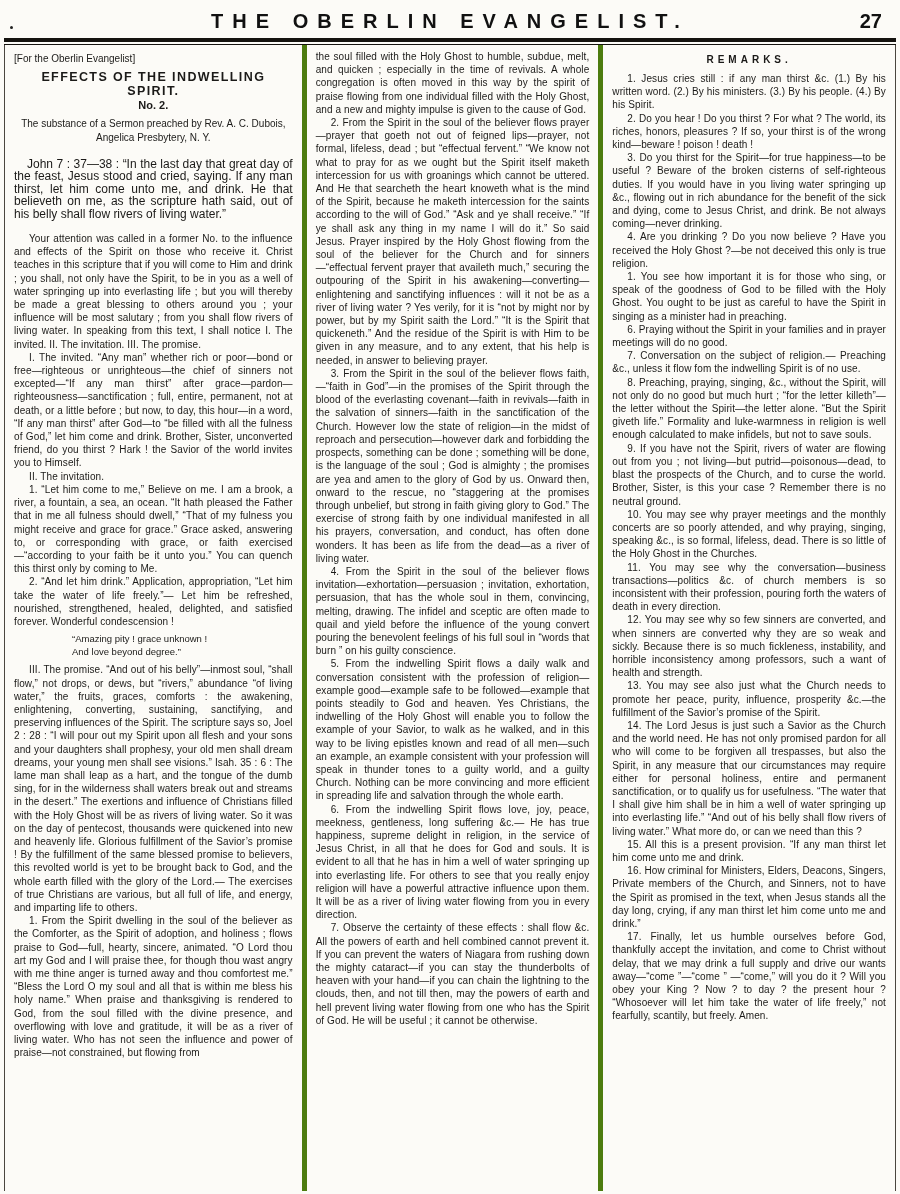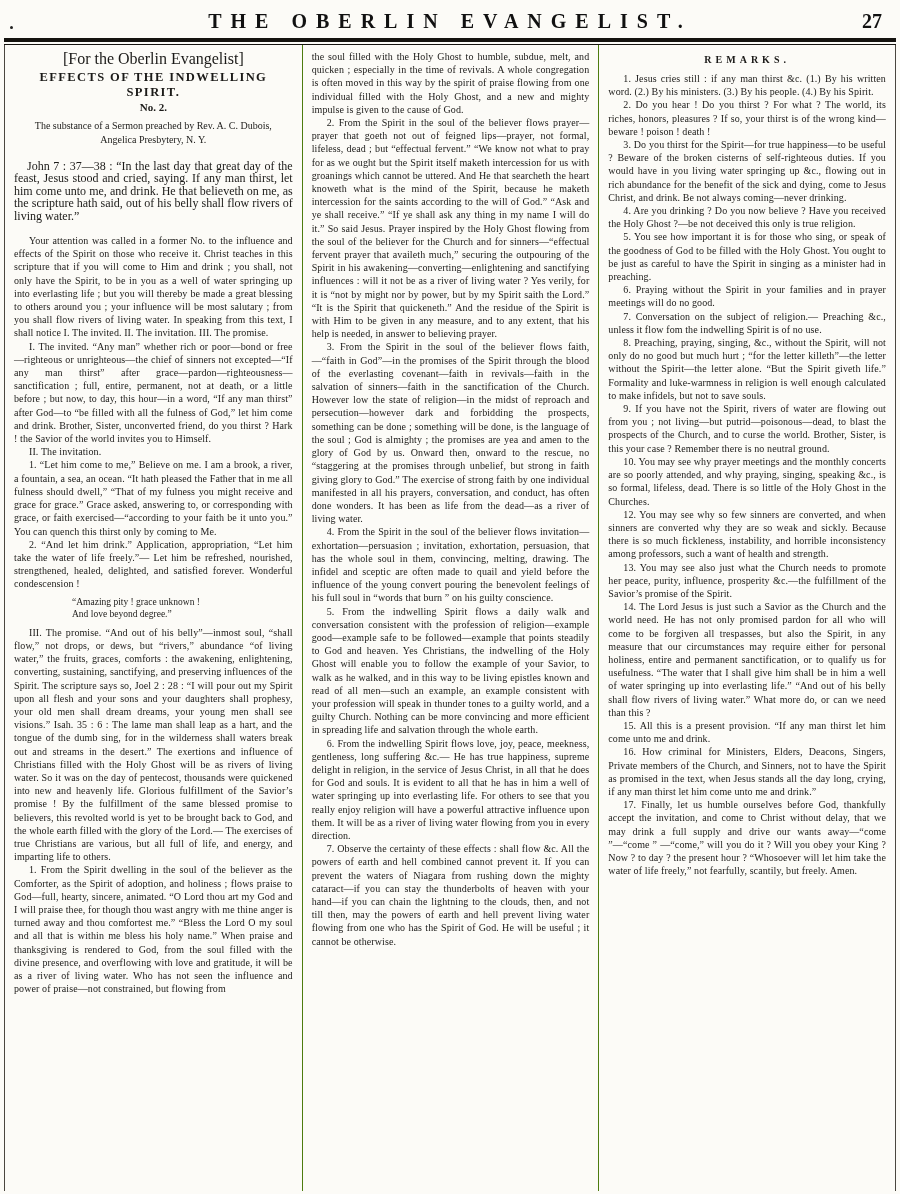--- a/index.html
+++ b/index.html
@@ -2,21 +2,21 @@
 <html><head>
 <meta charset="utf-8">
 <style>
   html,body{margin:0;padding:0;background:#dedbd4;}
   .page{
     position:relative;
     width:900px;height:1194px;
     margin:0 auto;
     background:#fcfbf7;
     color:#1b1a18;
-    font-family:Liberation Serif, serif;
+    font-family:Liberation Sans, sans-serif;
     overflow:hidden;
     box-sizing:border-box;
   }
   
   .masthead{
     position:relative;
     height:38px;
     padding-top:8px;
     box-sizing:border-box;
   }
@@ -53,35 +53,35 @@
     height:1146px;
     border-left:1px solid #4a463f;
     border-right:1px solid #4a463f;
   }
   .col{
     width:33.333%;
     box-sizing:border-box;
     padding:5px 9px 0 9px;
     overflow:hidden;
   }
-  .col + .col{border-left:1px solid #4d7c0f;}
+  .col + .col{border-left:5px solid #4d7c0f;}
   
   p{margin:0;}
   .body-p{
     font-size:10px;
     line-height:13.2px;
     text-align:justify;
     text-indent:15px;
     letter-spacing:0.1px;
   }
   .noindent{text-indent:0;}
   .for-line{
-    font-size:16px;
+    font-size:10px;
     line-height:14px;
-    text-align:center;
+    text-align:left;
     margin-top:2px;
   }
   .article-title{
     font-size:12.5px;
     font-weight:bold;
     letter-spacing:1.4px;
     text-align:center;
     margin:4px 0 1px 0;
   }
   .article-no{
@@ -160,26 +160,27 @@
       <p class="body-p">6. From the indwelling Spirit flows love, joy, peace, meekness, gentleness, long suffering &amp;c.— He has true happiness, supreme delight in religion, in the service of Jesus Christ, in all that he does for God and souls. It is evident to all that he has in him a well of water springing up into everlasting life. For others to see that you really enjoy religion will have a powerful attractive influence upon them. It will be as a river of living water flowing from you in every direction.</p>
       <p class="body-p">7. Observe the certainty of these effects : shall flow &amp;c. All the powers of earth and hell combined cannot prevent it. If you can prevent the waters of Niagara from rushing down the mighty cataract—if you can stay the thunderbolts of heaven with your hand—if you can chain the lightning to the clouds, then, and not till then, may the powers of earth and hell prevent living water flowing from one who has the Spirit of God. He will be useful ; it cannot be otherwise.</p>
     </section>
 
     <section class="col">
       <h2 class="remarks-heading">REMARKS.</h2>
       <p class="body-p">1. Jesus cries still : if any man thirst &amp;c. (1.) By his written word. (2.) By his ministers. (3.) By his people. (4.) By his Spirit.</p>
       <p class="body-p">2. Do you hear ! Do you thirst ? For what ? The world, its riches, honors, pleasures ? If so, your thirst is of the wrong kind—beware ! poison ! death !</p>
       <p class="body-p">3. Do you thirst for the Spirit—for true happiness—to be useful ? Beware of the broken cisterns of self-righteous duties. If you would have in you living water springing up &amp;c., flowing out in rich abundance for the benefit of the sick and dying, come to Jesus Christ, and drink. Be not always coming—never drinking.</p>
       <p class="body-p">4. Are you drinking ? Do you now believe ? Have you received the Holy Ghost ?—be not deceived this only is true religion.</p>
-      <p class="body-p">5. You see how important it is for those who sing, or speak of the goodness of God to be filled with the Holy Ghost. You ought to be just as careful to have the Spirit in singing as a minister had in preaching.</p>
+      <p class="body-p">1. You see how important it is for those who sing, or speak of the goodness of God to be filled with the Holy Ghost. You ought to be just as careful to have the Spirit in singing as a minister had in preaching.</p>
       <p class="body-p">6. Praying without the Spirit in your families and in prayer meetings will do no good.</p>
       <p class="body-p">7. Conversation on the subject of religion.— Preaching &amp;c., unless it flow fom the indwelling Spirit is of no use.</p>
       <p class="body-p">8. Preaching, praying, singing, &amp;c., without the Spirit, will not only do no good but much hurt ; “for the letter killeth”—the letter without the Spirit—the letter alone. “But the Spirit giveth life.” Formality and luke-warmness in religion is well enough calculated to make infidels, but not to save souls.</p>
       <p class="body-p">9. If you have not the Spirit, rivers of water are flowing out from you ; not living—but putrid—poisonous—dead, to blast the prospects of the Church, and to curse the world. Brother, Sister, is this your case ? Remember there is no neutral ground.</p>
       <p class="body-p">10. You may see why prayer meetings and the monthly concerts are so poorly attended, and why praying, singing, speaking &amp;c., is so formal, lifeless, dead. There is so little of the Holy Ghost in the Churches.</p>
+      <p class="body-p">11. You may see why the conversation—business transactions—politics &amp;c. of church members is so inconsistent with their profession, pouring forth the waters of death in every direction.</p>
       <p class="body-p">12. You may see why so few sinners are converted, and when sinners are converted why they are so weak and sickly. Because there is so much fickleness, instability, and horrible inconsistency among professors, such a want of health and strength.</p>
       <p class="body-p">13. You may see also just what the Church needs to promote her peace, purity, influence, prosperity &amp;c.—the fulfillment of the Savior’s promise of the Spirit.</p>
       <p class="body-p">14. The Lord Jesus is just such a Savior as the Church and the world need. He has not only promised pardon for all who will come to be forgiven all trespasses, but also the Spirit, in any measure that our circumstances may require either for personal holiness, entire and permanent sanctification, or to qualify us for usefulness. “The water that I shall give him shall be in him a well of water springing up into everlasting life.” “And out of his belly shall flow rivers of living water.” What more do, or can we need than this ?</p>
       <p class="body-p">15. All this is a present provision. “If any man thirst let him come unto me and drink.</p>
       <p class="body-p">16. How criminal for Ministers, Elders, Deacons, Singers, Private members of the Church, and Sinners, not to have the Spirit as promised in the text, when Jesus stands all the day long, crying, if any man thirst let him come unto me and drink.”</p>
       <p class="body-p">17. Finally, let us humble ourselves before God, thankfully accept the invitation, and come to Christ without delay, that we may drink a full supply and drive our wants away—“come ”—“come ” —“come,” will you do it ? Will you obey your King ? Now ? to day ? the present hour ? “Whosoever will let him take the water of life freely,” not fearfully, scantily, but freely. Amen.</p>
     </section>
 
   </main>
 </div>

